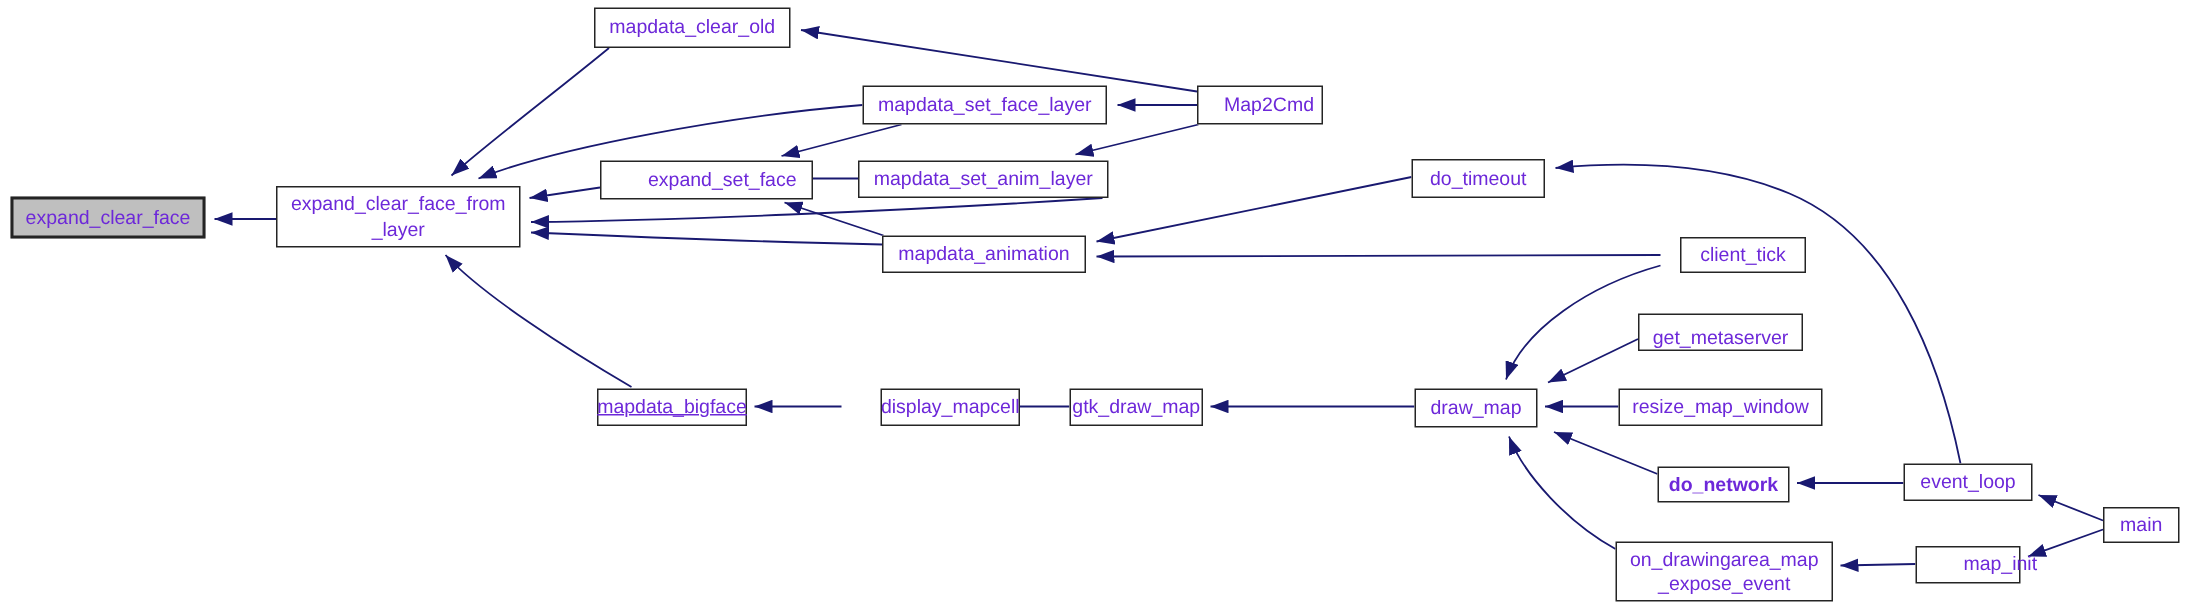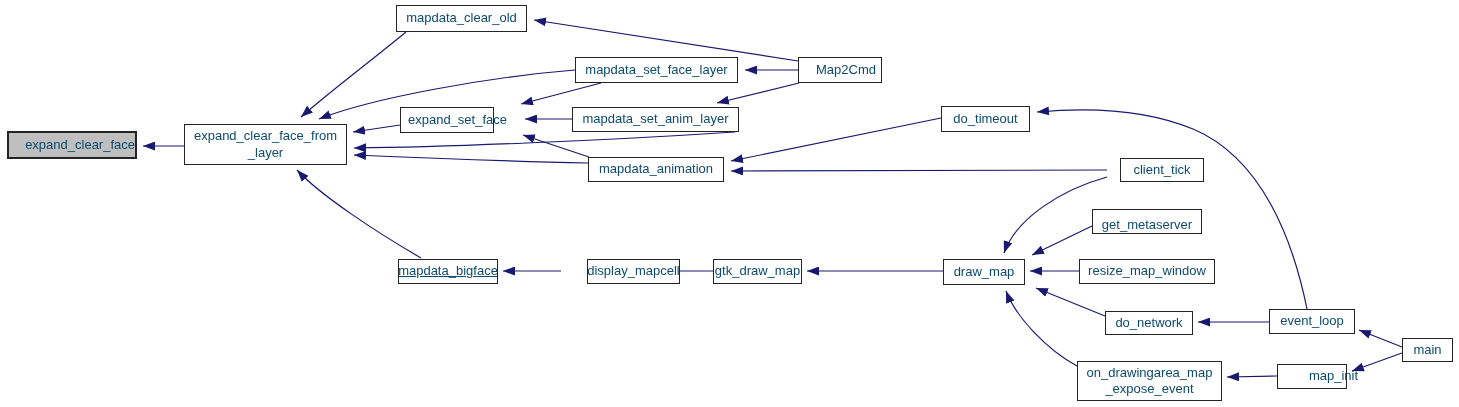--- a/index.html
+++ b/index.html
@@ -10,28 +10,27 @@
     font-family:"Liberation Sans","DejaVu Sans",sans-serif;
     overflow:hidden;
   }
   .graph svg{position:absolute;left:0;top:0;width:1459px;height:407px;}
   .node{
     position:absolute;
     box-sizing:border-box;
     background:#ffffff;
     border:1px solid #242424;
     display:flex;align-items:center;justify-content:center;
-    font-size:13px;color:#0c4a6e;
+    font-size:13px;color:#6d28d9;
     white-space:pre-line;text-align:center;line-height:1.25;
     cursor:pointer;
   }
   .node.highlight{
     background:#bfbfbf;
     border-width:2px;
-    justify-content:flex-end;
   }
 </style>
 </head>
 <body>
 
 <div class="graph">
   <svg id="edge-layer" viewBox="0 0 1459 407">
     <defs>
       <marker id="arrow" viewBox="0 0 12 9" markerWidth="12" markerHeight="9" refX="12" refY="4.5" orient="auto" markerUnits="userSpaceOnUse">
         <path d="M0,0 L12,4.5 L0,9 Z" id="arrow-shape" fill="#191970"></path>
@@ -68,29 +67,29 @@
         <path d="M561,271 L503,271" fill="none" stroke="#191970" stroke-width="1.2" marker-end="url(#arrow)"></path>
       </g>
   </svg>
   <div id="nodes">
       <div class="node highlight" style="left: 7px; top: 131px; width: 130px; height: 28px;"><span>expand_clear_face</span></div>
       <div class="node" style="left: 184px; top: 124px; width: 163px; height: 41px;"><span>expand_clear_face_from
 _layer</span></div>
       <div class="node" style="left: 396px; top: 5px; width: 131px; height: 27px;"><span>mapdata_clear_old</span></div>
       <div class="node" style="left: 575px; top: 57px; width: 163px; height: 26px;"><span>mapdata_set_face_layer</span></div>
       <div class="node" style="left: 798px; top: 57px; width: 84px; height: 26px; padding-left: 12px;"><span>Map2Cmd</span></div>
-      <div class="node" style="left: 400px; top: 107px; width: 94px; height: 26px; padding-left: 21px;"><span>expand_set_face</span></div>
+      <div class="node" style="left: 400px; top: 107px; width: 142px; height: 26px; padding-left: 21px;"><span>expand_set_face</span></div>
       <div class="node" style="left: 572px; top: 107px; width: 167px; height: 25px;"><span>mapdata_set_anim_layer</span></div>
       <div class="node" style="left: 588px; top: 157px; width: 136px; height: 25px;"><span>mapdata_animation</span></div>
       <div class="node" style="left: 941px; top: 106px; width: 89px; height: 26px;"><span>do_timeout</span></div>
       <div class="node" style="left: 1107px; top: 158px; width: 84px; height: 24px; margin-left: 13px;"><span>client_tick</span></div>
       <div class="node" style="left: 1092px; top: 209px; width: 110px; height: 25px; align-items: flex-end;"><span>get_metaserver</span></div>
       <div class="node" style="left: 943px; top: 259px; width: 82px; height: 26px;"><span>draw_map</span></div>
       <div class="node" style="left: 1079px; top: 259px; width: 136px; height: 25px;"><span>resize_map_window</span></div>
-      <div class="node" style="left: 1105px; top: 311px; width: 88px; height: 24px;"><span>do_network</span></div>
+      <div class="node" style="left: 1105px; top: 311px; width: 88px; height: 24px; font-weight: bold;"><span>do_network</span></div>
       <div class="node" style="left: 1269px; top: 309px; width: 86px; height: 25px;"><span>event_loop</span></div>
       <div class="node" style="left: 1402px; top: 338px; width: 51px; height: 24px;"><span>main</span></div>
       <div class="node" style="left: 1077px; top: 361px; width: 145px; height: 40px;"><span>on_drawingarea_map
 _expose_event</span></div>
       <div class="node" style="left: 1277px; top: 364px; width: 70px; height: 25px; padding-left: 43px;"><span>map_init</span></div>
       <div class="node" style="left: 398px; top: 259px; width: 100px; height: 25px; text-decoration: underline;"><span>mapdata_bigface</span></div>
       <div class="node" style="left: 587px; top: 259px; width: 93px; height: 25px;"><span>display_mapcell</span></div>
       <div class="node" style="left: 713px; top: 259px; width: 89px; height: 25px;"><span>gtk_draw_map</span></div>
     </div>
 </div>

